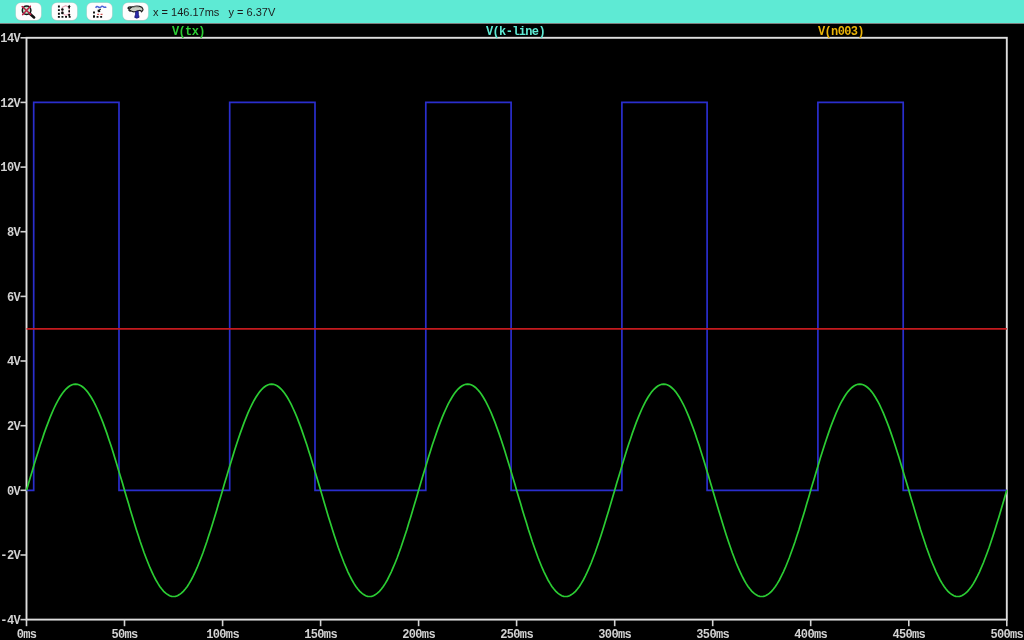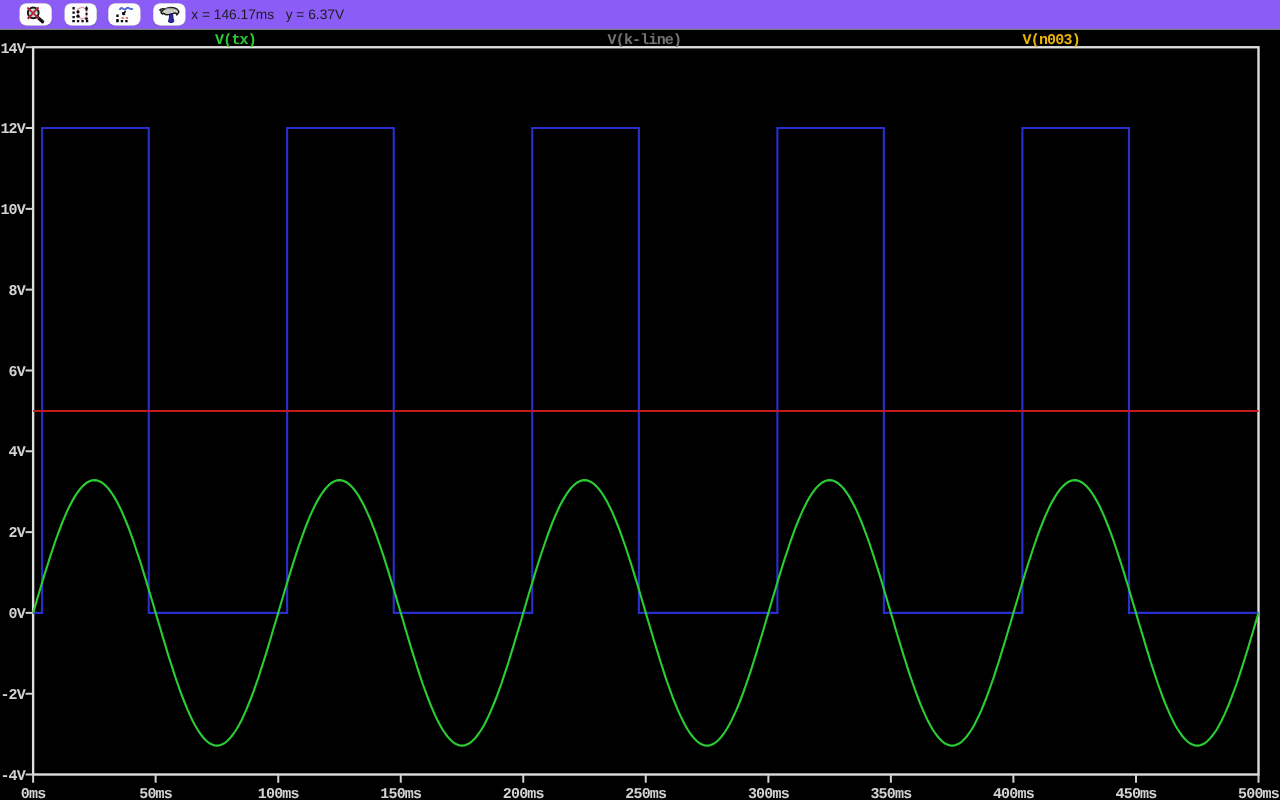--- a/index.html
+++ b/index.html
@@ -1,16 +1,16 @@
 <!DOCTYPE html>
 <html><head><meta charset="utf-8">
 <style>
 html,body{margin:0;padding:0;width:1024px;height:640px;background:#000;overflow:hidden;}
 *{box-sizing:border-box;}
-#toolbar{position:absolute;left:0;top:0;width:1024px;height:24px;background:#8b5cf6;border-bottom:1px solid #7d7d7d;}
+#toolbar{position:absolute;left:0;top:0;width:1024px;height:24px;background:#5eead4;border-bottom:1px solid #7d7d7d;}
 .btn{position:absolute;top:3px;width:25px;height:17px;background:#fdfdfd;border-radius:5px;box-shadow:0 0 0 0.5px #d8d8d8, 0 0.5px 1px rgba(0,0,0,0.12);}
 .btn svg{position:absolute;left:0;top:0;}
 #coords{position:absolute;left:153px;top:6px;font:400 11px "Liberation Sans",sans-serif;color:#1c1c1c;}
 .leg{position:absolute;top:25px;font:bold 12px "Liberation Mono",monospace;letter-spacing:-0.65px;text-align:center;}
 .axl{font:bold 12px "Liberation Mono",monospace;letter-spacing:-0.65px;fill:#d2d2d2;}
 </style></head>
 <body>
 <svg width="1024" height="640" style="position:absolute;left:0;top:0">
 <rect x="26.5" y="37.8" width="980.3" height="581.8" fill="none" stroke="#dedede" stroke-width="1.9"></rect>
 <line x1="20.5" y1="619.6" x2="26.5" y2="619.6" stroke="#d2d2d2" stroke-width="1.6"></line>
@@ -53,21 +53,21 @@
 <text x="614.7" y="638.2" text-anchor="middle" class="axl">300ms</text>
 <text x="712.7" y="638.2" text-anchor="middle" class="axl">350ms</text>
 <text x="810.7" y="638.2" text-anchor="middle" class="axl">400ms</text>
 <text x="908.8" y="638.2" text-anchor="middle" class="axl">450ms</text>
 <text x="1006.8" y="638.2" text-anchor="middle" class="axl">500ms</text>
 <polyline points="26.5,490.3 33.7,490.3 33.7,102.4 119.0,102.4 119.0,490.3 229.7,490.3 229.7,102.4 315.0,102.4 315.0,490.3 425.8,490.3 425.8,102.4 511.1,102.4 511.1,490.3 621.9,490.3 621.9,102.4 707.1,102.4 707.1,490.3 817.9,490.3 817.9,102.4 903.2,102.4 903.2,490.3 1006.8,490.3" fill="none" stroke="#2a2ecd" stroke-width="1.7"></polyline>
 <polyline points="26.5,490.3 28.5,483.6 30.4,477.0 32.4,470.4 34.3,463.9 36.3,457.5 38.3,451.2 40.2,445.1 42.2,439.2 44.1,433.4 46.1,427.9 48.1,422.6 50.0,417.6 52.0,412.9 53.9,408.5 55.9,404.4 57.9,400.7 59.8,397.3 61.8,394.2 63.8,391.6 65.7,389.3 67.7,387.5 69.6,386.0 71.6,385.0 73.6,384.3 75.5,384.1 77.5,384.3 79.4,385.0 81.4,386.0 83.4,387.5 85.3,389.3 87.3,391.6 89.2,394.2 91.2,397.3 93.2,400.7 95.1,404.4 97.1,408.5 99.0,412.9 101.0,417.6 103.0,422.6 104.9,427.9 106.9,433.4 108.8,439.2 110.8,445.1 112.8,451.2 114.7,457.5 116.7,463.9 118.6,470.4 120.6,477.0 122.6,483.6 124.5,490.3 126.5,497.0 128.5,503.6 130.4,510.2 132.4,516.7 134.3,523.1 136.3,529.4 138.3,535.5 140.2,541.5 142.2,547.2 144.1,552.7 146.1,558.0 148.1,563.0 150.0,567.7 152.0,572.1 153.9,576.2 155.9,580.0 157.9,583.4 159.8,586.4 161.8,589.0 163.7,591.3 165.7,593.2 167.7,594.6 169.6,595.7 171.6,596.3 173.5,596.5 175.5,596.3 177.5,595.7 179.4,594.6 181.4,593.2 183.3,591.3 185.3,589.0 187.3,586.4 189.2,583.4 191.2,580.0 193.2,576.2 195.1,572.1 197.1,567.7 199.0,563.0 201.0,558.0 203.0,552.7 204.9,547.2 206.9,541.5 208.8,535.5 210.8,529.4 212.8,523.1 214.7,516.7 216.7,510.2 218.6,503.6 220.6,497.0 222.6,490.3 224.5,483.6 226.5,477.0 228.4,470.4 230.4,463.9 232.4,457.5 234.3,451.2 236.3,445.1 238.2,439.2 240.2,433.4 242.2,427.9 244.1,422.6 246.1,417.6 248.0,412.9 250.0,408.5 252.0,404.4 253.9,400.7 255.9,397.3 257.9,394.2 259.8,391.6 261.8,389.3 263.7,387.5 265.7,386.0 267.7,385.0 269.6,384.3 271.6,384.1 273.5,384.3 275.5,385.0 277.5,386.0 279.4,387.5 281.4,389.3 283.3,391.6 285.3,394.2 287.3,397.3 289.2,400.7 291.2,404.4 293.1,408.5 295.1,412.9 297.1,417.6 299.0,422.6 301.0,427.9 302.9,433.4 304.9,439.2 306.9,445.1 308.8,451.2 310.8,457.5 312.7,463.9 314.7,470.4 316.7,477.0 318.6,483.6 320.6,490.3 322.6,497.0 324.5,503.6 326.5,510.2 328.4,516.7 330.4,523.1 332.4,529.4 334.3,535.5 336.3,541.5 338.2,547.2 340.2,552.7 342.2,558.0 344.1,563.0 346.1,567.7 348.0,572.1 350.0,576.2 352.0,580.0 353.9,583.4 355.9,586.4 357.8,589.0 359.8,591.3 361.8,593.2 363.7,594.6 365.7,595.7 367.6,596.3 369.6,596.5 371.6,596.3 373.5,595.7 375.5,594.6 377.4,593.2 379.4,591.3 381.4,589.0 383.3,586.4 385.3,583.4 387.3,580.0 389.2,576.2 391.2,572.1 393.1,567.7 395.1,563.0 397.1,558.0 399.0,552.7 401.0,547.2 402.9,541.5 404.9,535.5 406.9,529.4 408.8,523.1 410.8,516.7 412.7,510.2 414.7,503.6 416.7,497.0 418.6,490.3 420.6,483.6 422.5,477.0 424.5,470.4 426.5,463.9 428.4,457.5 430.4,451.2 432.3,445.1 434.3,439.2 436.3,433.4 438.2,427.9 440.2,422.6 442.1,417.6 444.1,412.9 446.1,408.5 448.0,404.4 450.0,400.7 452.0,397.3 453.9,394.2 455.9,391.6 457.8,389.3 459.8,387.5 461.8,386.0 463.7,385.0 465.7,384.3 467.6,384.1 469.6,384.3 471.6,385.0 473.5,386.0 475.5,387.5 477.4,389.3 479.4,391.6 481.4,394.2 483.3,397.3 485.3,400.7 487.2,404.4 489.2,408.5 491.2,412.9 493.1,417.6 495.1,422.6 497.0,427.9 499.0,433.4 501.0,439.2 502.9,445.1 504.9,451.2 506.8,457.5 508.8,463.9 510.8,470.4 512.7,477.0 514.7,483.6 516.6,490.3 518.6,497.0 520.6,503.6 522.5,510.2 524.5,516.7 526.5,523.1 528.4,529.4 530.4,535.5 532.3,541.5 534.3,547.2 536.3,552.7 538.2,558.0 540.2,563.0 542.1,567.7 544.1,572.1 546.1,576.2 548.0,580.0 550.0,583.4 551.9,586.4 553.9,589.0 555.9,591.3 557.8,593.2 559.8,594.6 561.7,595.7 563.7,596.3 565.7,596.5 567.6,596.3 569.6,595.7 571.5,594.6 573.5,593.2 575.5,591.3 577.4,589.0 579.4,586.4 581.3,583.4 583.3,580.0 585.3,576.2 587.2,572.1 589.2,567.7 591.2,563.0 593.1,558.0 595.1,552.7 597.0,547.2 599.0,541.5 601.0,535.5 602.9,529.4 604.9,523.1 606.8,516.7 608.8,510.2 610.8,503.6 612.7,497.0 614.7,490.3 616.6,483.6 618.6,477.0 620.6,470.4 622.5,463.9 624.5,457.5 626.4,451.2 628.4,445.1 630.4,439.2 632.3,433.4 634.3,427.9 636.2,422.6 638.2,417.6 640.2,412.9 642.1,408.5 644.1,404.4 646.0,400.7 648.0,397.3 650.0,394.2 651.9,391.6 653.9,389.3 655.9,387.5 657.8,386.0 659.8,385.0 661.7,384.3 663.7,384.1 665.7,384.3 667.6,385.0 669.6,386.0 671.5,387.5 673.5,389.3 675.5,391.6 677.4,394.2 679.4,397.3 681.3,400.7 683.3,404.4 685.3,408.5 687.2,412.9 689.2,417.6 691.1,422.6 693.1,427.9 695.1,433.4 697.0,439.2 699.0,445.1 700.9,451.2 702.9,457.5 704.9,463.9 706.8,470.4 708.8,477.0 710.7,483.6 712.7,490.3 714.7,497.0 716.6,503.6 718.6,510.2 720.6,516.7 722.5,523.1 724.5,529.4 726.4,535.5 728.4,541.5 730.4,547.2 732.3,552.7 734.3,558.0 736.2,563.0 738.2,567.7 740.2,572.1 742.1,576.2 744.1,580.0 746.0,583.4 748.0,586.4 750.0,589.0 751.9,591.3 753.9,593.2 755.8,594.6 757.8,595.7 759.8,596.3 761.7,596.5 763.7,596.3 765.6,595.7 767.6,594.6 769.6,593.2 771.5,591.3 773.5,589.0 775.4,586.4 777.4,583.4 779.4,580.0 781.3,576.2 783.3,572.1 785.3,567.7 787.2,563.0 789.2,558.0 791.1,552.7 793.1,547.2 795.1,541.5 797.0,535.5 799.0,529.4 800.9,523.1 802.9,516.7 804.9,510.2 806.8,503.6 808.8,497.0 810.7,490.3 812.7,483.6 814.7,477.0 816.6,470.4 818.6,463.9 820.5,457.5 822.5,451.2 824.5,445.1 826.4,439.2 828.4,433.4 830.3,427.9 832.3,422.6 834.3,417.6 836.2,412.9 838.2,408.5 840.1,404.4 842.1,400.7 844.1,397.3 846.0,394.2 848.0,391.6 850.0,389.3 851.9,387.5 853.9,386.0 855.8,385.0 857.8,384.3 859.8,384.1 861.7,384.3 863.7,385.0 865.6,386.0 867.6,387.5 869.6,389.3 871.5,391.6 873.5,394.2 875.4,397.3 877.4,400.7 879.4,404.4 881.3,408.5 883.3,412.9 885.2,417.6 887.2,422.6 889.2,427.9 891.1,433.4 893.1,439.2 895.0,445.1 897.0,451.2 899.0,457.5 900.9,463.9 902.9,470.4 904.8,477.0 906.8,483.6 908.8,490.3 910.7,497.0 912.7,503.6 914.7,510.2 916.6,516.7 918.6,523.1 920.5,529.4 922.5,535.5 924.5,541.5 926.4,547.2 928.4,552.7 930.3,558.0 932.3,563.0 934.3,567.7 936.2,572.1 938.2,576.2 940.1,580.0 942.1,583.4 944.1,586.4 946.0,589.0 948.0,591.3 949.9,593.2 951.9,594.6 953.9,595.7 955.8,596.3 957.8,596.5 959.7,596.3 961.7,595.7 963.7,594.6 965.6,593.2 967.6,591.3 969.5,589.0 971.5,586.4 973.5,583.4 975.4,580.0 977.4,576.2 979.4,572.1 981.3,567.7 983.3,563.0 985.2,558.0 987.2,552.7 989.2,547.2 991.1,541.5 993.1,535.5 995.0,529.4 997.0,523.1 999.0,516.7 1000.9,510.2 1002.9,503.6 1004.8,497.0 1006.8,490.3" fill="none" stroke="#2bcc33" stroke-width="1.7"></polyline>
 <line x1="26.5" y1="328.8" x2="1006.8" y2="328.8" stroke="#c41a1e" stroke-width="1.7"></line>
 </svg>
 <div class="leg" style="left:172px;color:#2bcc33">V(tx)</div>
-<div class="leg" style="left:486px;color:#737373">V(k-line)</div>
+<div class="leg" style="left:486px;color:#5eead4">V(k-line)</div>
 <div class="leg" style="left:818px;color:#eab308">V(n003)</div>
 <div id="toolbar">
 <div class="btn" style="left:16px">
 <svg width="25" height="17" viewBox="0 0 25 17">
 <circle cx="10.6" cy="7.3" r="4.3" fill="#b9e6c9" stroke="#151515" stroke-width="1.5"></circle>
 <line x1="13.9" y1="10.7" x2="18.1" y2="14.4" stroke="#111" stroke-width="2.6" stroke-linecap="round"></line>
 <path d="M6 3.3 L15 11.7 M14.6 3 L6.3 12" stroke="#bf1f45" stroke-width="1.5"></path>
 <path d="M5.6 2.9 l1.8 0.1 l-1.7 1.6 z M15 2.6 l-0.1 1.9 l-1.6 -1.6 z M6 12.2 l1.7 -0.2 l-1.5 -1.5 z M15.2 11.9 l-1.9 -0.1 l1.6 -1.5 z" fill="#bf1f45"></path>
 </svg>
     </div>

